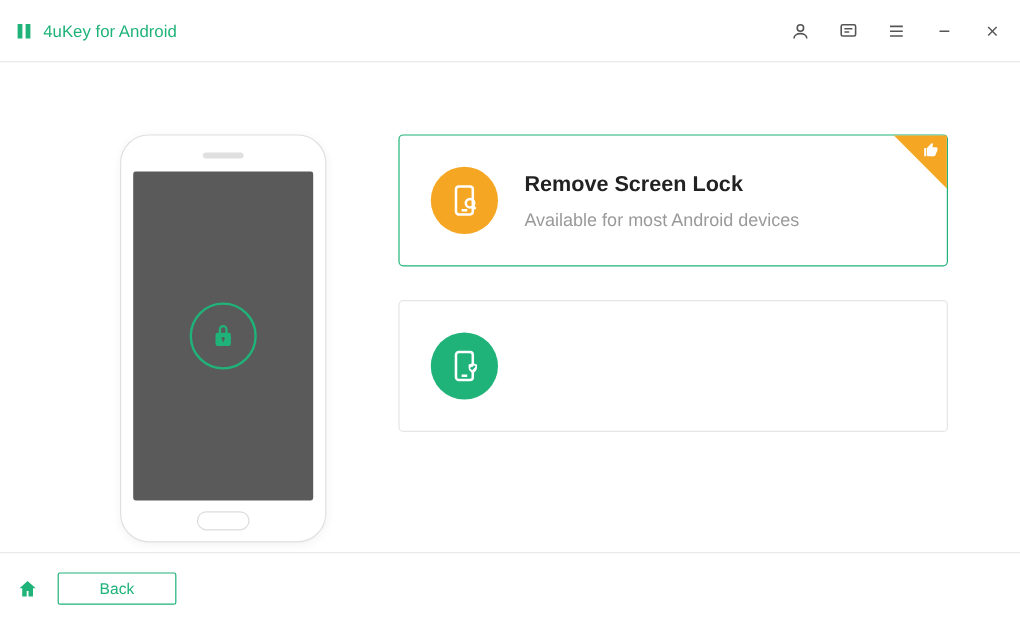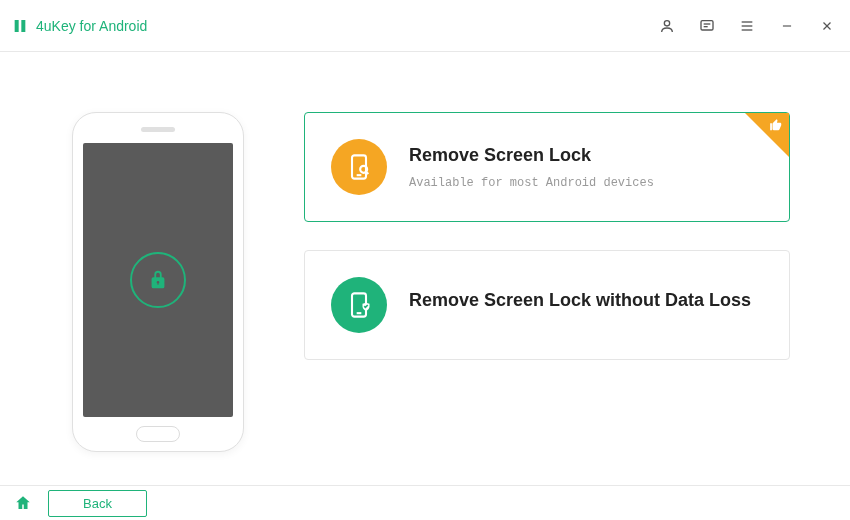--- a/index.html
+++ b/index.html
@@ -6,47 +6,47 @@
 body { width: 850px; height: 520px; background: #fff; overflow: hidden; position: relative; }
 
 
 .titlebar { height: 52px; display: flex; align-items: center; border-bottom: 1px solid #e8e8e8; padding: 0 10px 0 12px; }
 .logo { display: flex; align-items: center; gap: 8px; color: #1fb37a; font-size: 14px; }
 .logo-mark { width: 16px; height: 16px; }
 .titlebar-right { margin-left: auto; display: flex; align-items: center; gap: 14px; color: #666; }
 .tb-icon { width: 26px; height: 26px; display: flex; align-items: center; justify-content: center; cursor: pointer; font-size: 16px; color: #555; }
 
 
-.main { display: flex; padding: 60px 60px 0 72px; gap: 60px; }
+.main { display: flex; padding: 60px 60px 0 100px; gap: 60px; }
 
 .phone { width: 172px; height: 340px; background: #fff; border: 1px solid #e0e0e0; border-radius: 24px; position: relative; box-shadow: 0 2px 8px rgba(0,0,0,0.05); }
 .phone-speaker { position: absolute; top: 14px; left: 50%; transform: translateX(-50%); width: 34px; height: 5px; background: #e0e0e0; border-radius: 3px; }
 .phone-screen { position: absolute; top: 30px; left: 10px; right: 10px; bottom: 34px; background: #5a5a5a; border-radius: 2px; display: flex; align-items: center; justify-content: center; }
 .phone-home { position: absolute; bottom: 9px; left: 50%; transform: translateX(-50%); width: 44px; height: 16px; border: 1px solid #dcdcdc; border-radius: 9px; }
 
 .lock-ring { width: 56px; height: 56px; border: 2px solid #1fb37a; border-radius: 50%; display: flex; align-items: center; justify-content: center; position: relative; }
 .lock-ring::before { content:""; position:absolute; inset:-6px; border:1px dashed rgba(31,179,122,0.0); border-radius:50%; }
 .lock-ring svg { width: 22px; height: 22px; }
 
 .options { flex: 1; display: flex; flex-direction: column; gap: 28px; }
 
 .card { border: 1px solid #e5e5e5; border-radius: 4px; padding: 26px 28px 26px 26px; display: flex; align-items: center; gap: 22px; cursor: pointer; position: relative; background: #fff; }
 .card.selected { border: 1px solid #1fb37a; }
 .card-icon { width: 56px; height: 56px; border-radius: 50%; display: flex; align-items: center; justify-content: center; flex-shrink: 0; }
 .card-icon.orange { background: #f5a623; }
 .card-icon.green { background: #1fb37a; }
 .card-icon svg { width: 28px; height: 28px; }
 .card-body h3 { font-size: 18px; font-weight: 600; color: #222; margin-bottom: 10px; line-height: 1.25; }
-.card-body p { font-size: 12px; color: #9a9a9a; font-family: Liberation Mono, monospace; }
+.card-body p { font-size: 15px; color: #9a9a9a; }
 
 .ribbon { position: absolute; top: 0; right: 0; width: 0; height: 0; border-top: 44px solid #f5a623; border-left: 44px solid transparent; }
 .ribbon-icon { position: absolute; top: 5px; right: 6px; color: #fff; font-size: 14px; }
 
 
-.footer { position: absolute; left: 0; right: 0; bottom: 0; height: 35px; border-top: 1px solid #e8e8e8; display: flex; align-items: center; padding: 0 14px; gap: 16px; }
+.footer { position: absolute; left: 0; right: 0; bottom: 0; height: 60px; border-top: 1px solid #e8e8e8; display: flex; align-items: center; padding: 0 14px; gap: 16px; }
 .home-btn { color: #1fb37a; cursor: pointer; display:flex; align-items:center; }
 .back-btn { border: 1px solid #1fb37a; color: #1fb37a; background: #fff; padding: 5px 34px; font-size: 13px; border-radius: 2px; cursor: pointer; }
 </style>
 </head>
 <body>
 
 <div class="titlebar">
   <div class="logo">
     <svg class="logo-mark" viewBox="0 0 24 24">
         <path fill="#1fb37a" d="M4 3 L10 3 L10 21 L4 21 Z M14 3 L20 3 L20 21 L14 21 Z"></path>
@@ -126,21 +126,20 @@
     <div class="card">
       <div class="card-icon green">
         <svg viewBox="0 0 24 24" fill="none" stroke="#fff" stroke-width="1.8">
             <rect x="6" y="2" width="12" height="20" rx="2"></rect>
             <line x1="10" y1="19" x2="14" y2="19"></line>
             <path d="M15 11 l3 -1 l3 1 v2 c0 2 -1.5 3.5 -3 4 c-1.5 -.5 -3 -2 -3 -4 z" fill="#fff" stroke="none"></path>
             <path d="M16.5 13 l1 1 l2 -2" stroke="#1fb37a" stroke-width="1.5" fill="none"></path>
           </svg>
       </div>
       <div class="card-body">
-        <h3>Remove Screen Lock without Data Loss</h3>
       </div>
     </div>
   </div>
 </div>
 
 <div class="footer">
   <div class="home-btn">
     <svg width="18" height="18" viewBox="0 0 24 24" fill="#1fb37a">
         <path d="M12 3l9 8h-3v9h-5v-6H11v6H6v-9H3l9-8z"></path>
       </svg>

